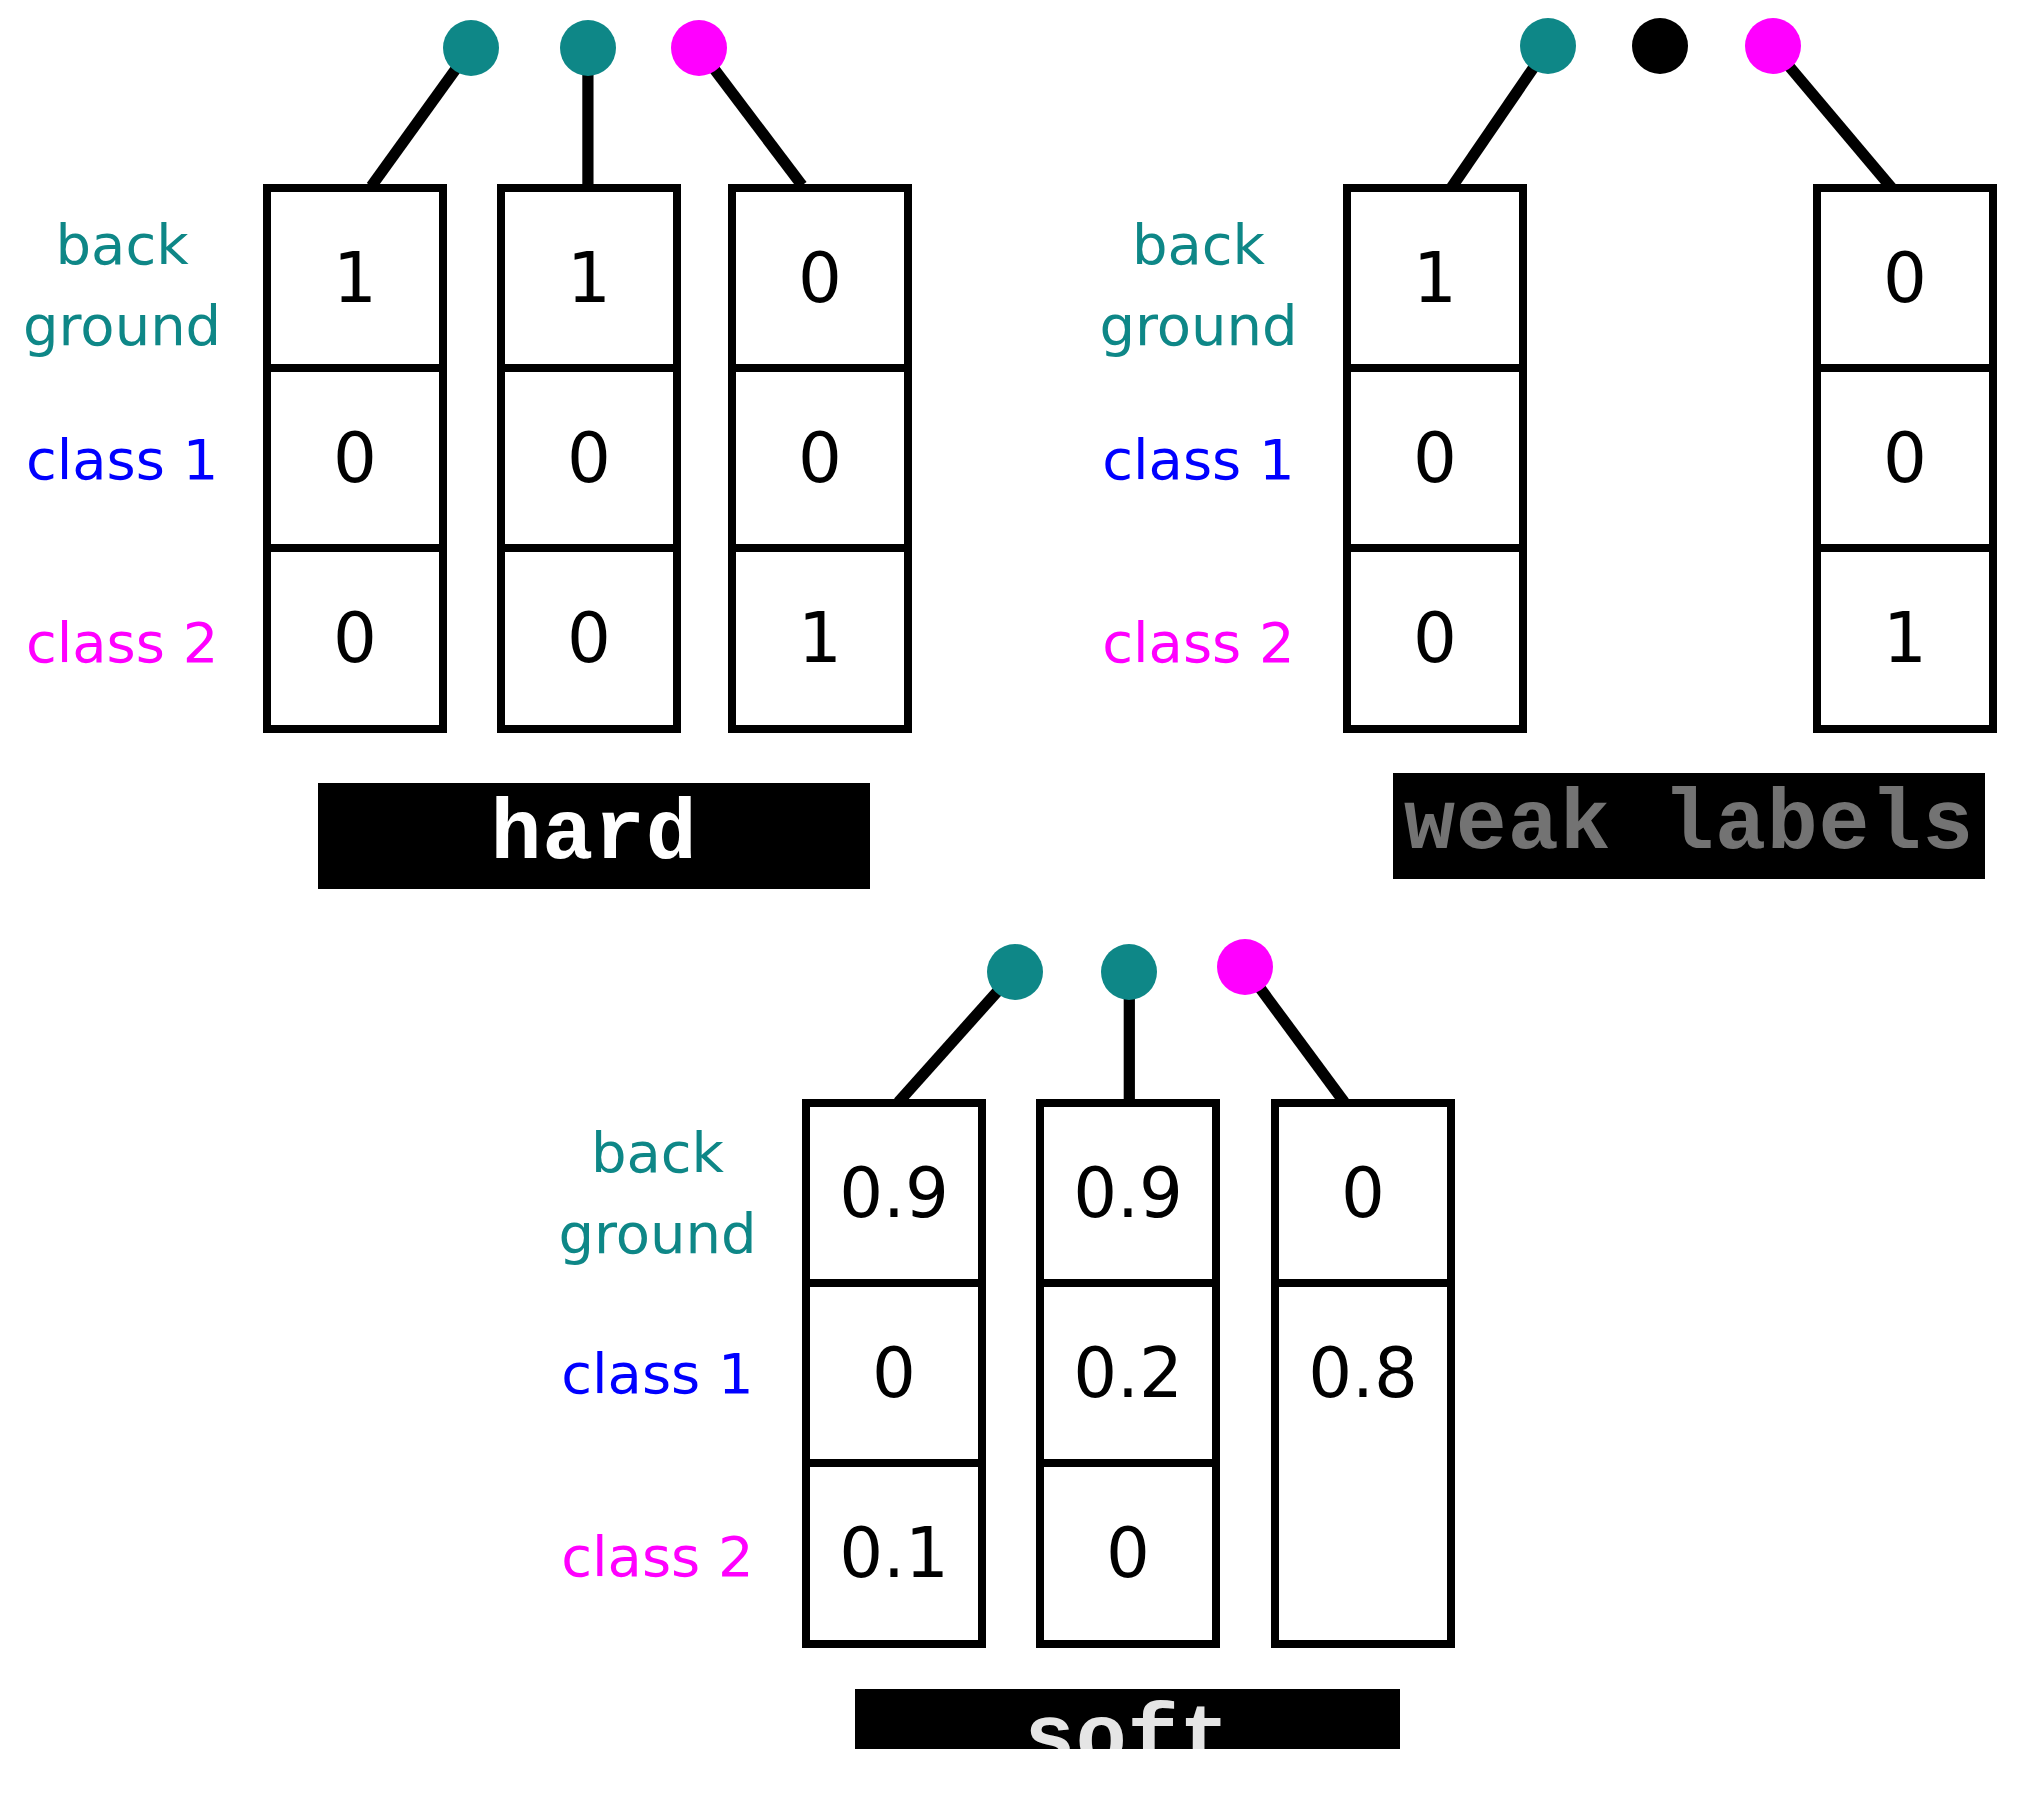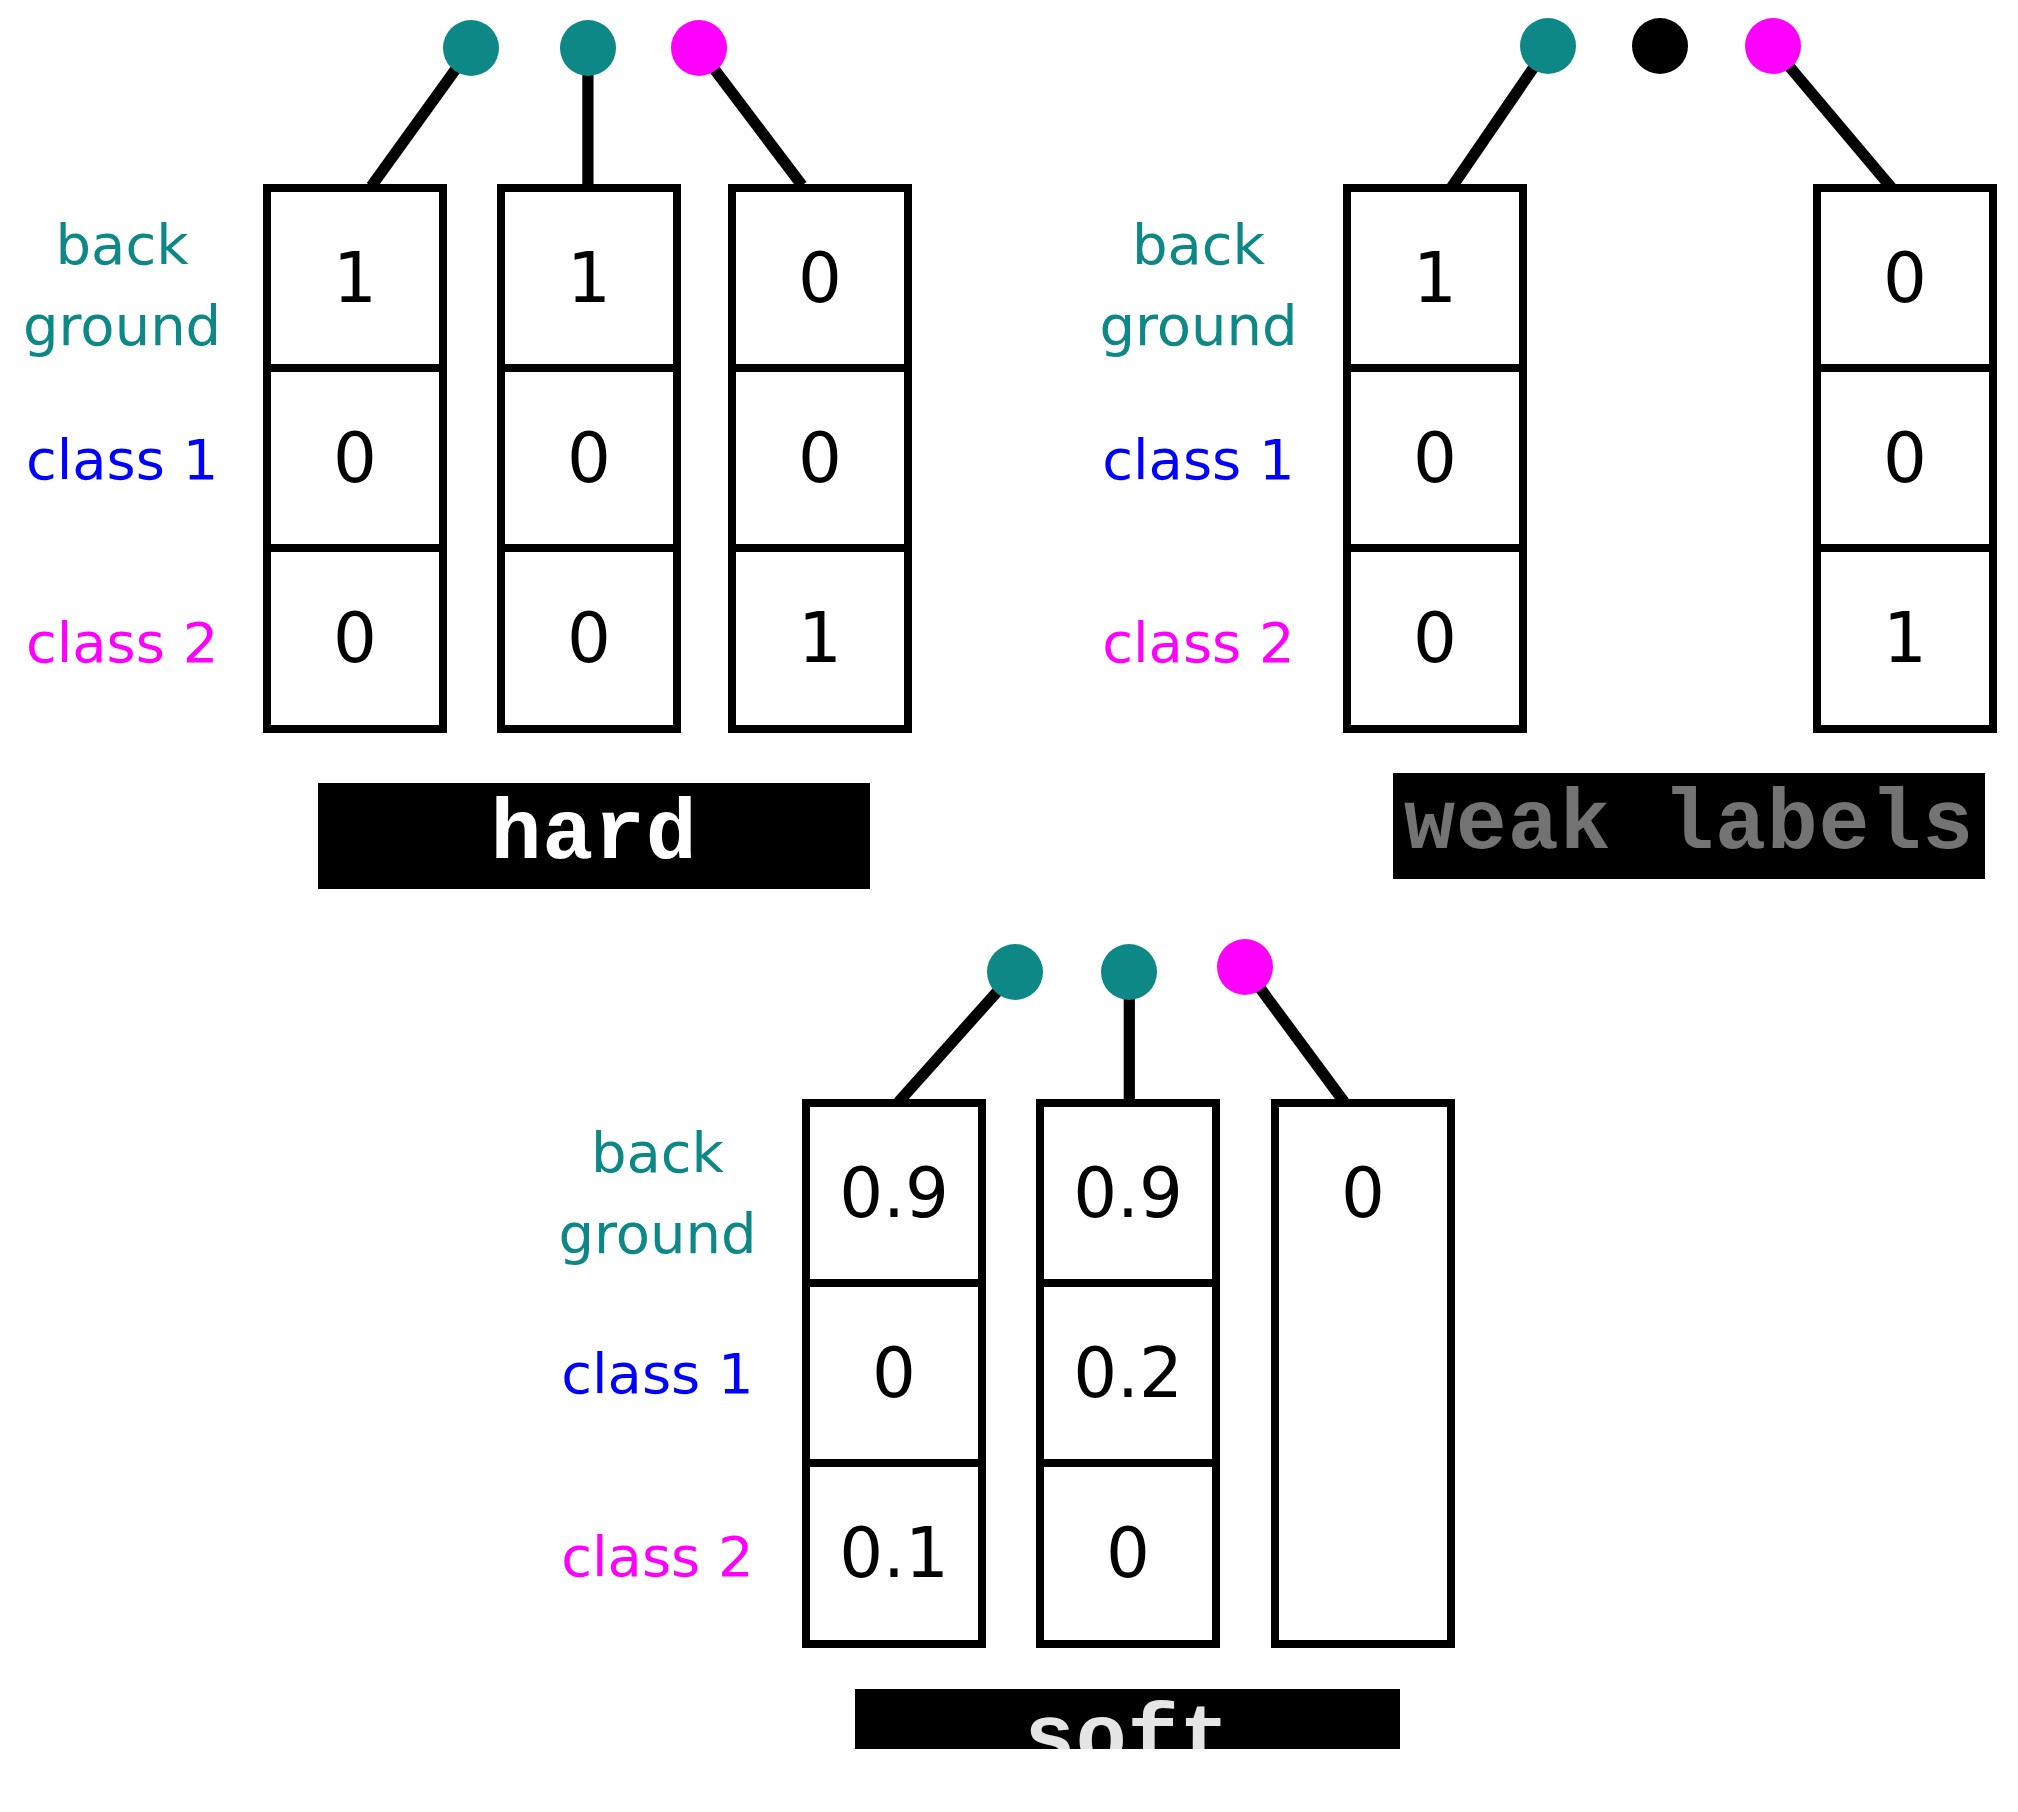--- a/index.html
+++ b/index.html
@@ -166,19 +166,20 @@
       <div class="vector-cell">0</div>
       <div class="vector-cell">0.1</div>
     </div>
     <div class="vector-column" style="left:1036px; top:1099px;">
       <div class="vector-cell">0.9</div>
       <div class="vector-cell">0.2</div>
       <div class="vector-cell">0</div>
     </div>
     <div class="vector-column" style="left:1271px; top:1099px;">
       <div class="vector-cell">0</div>
+      <div class="vector-cell">0.8</div>
     </div>
 
     <div class="panel-title" style="left: 855px; top: 1689px; width: 545px; height: 103px; line-height: 103px; background-color: rgb(0, 0, 0); color: #e5e5e5;">soft labels</div>
   </div>
 
 </div>
 
 
 </body></html>

